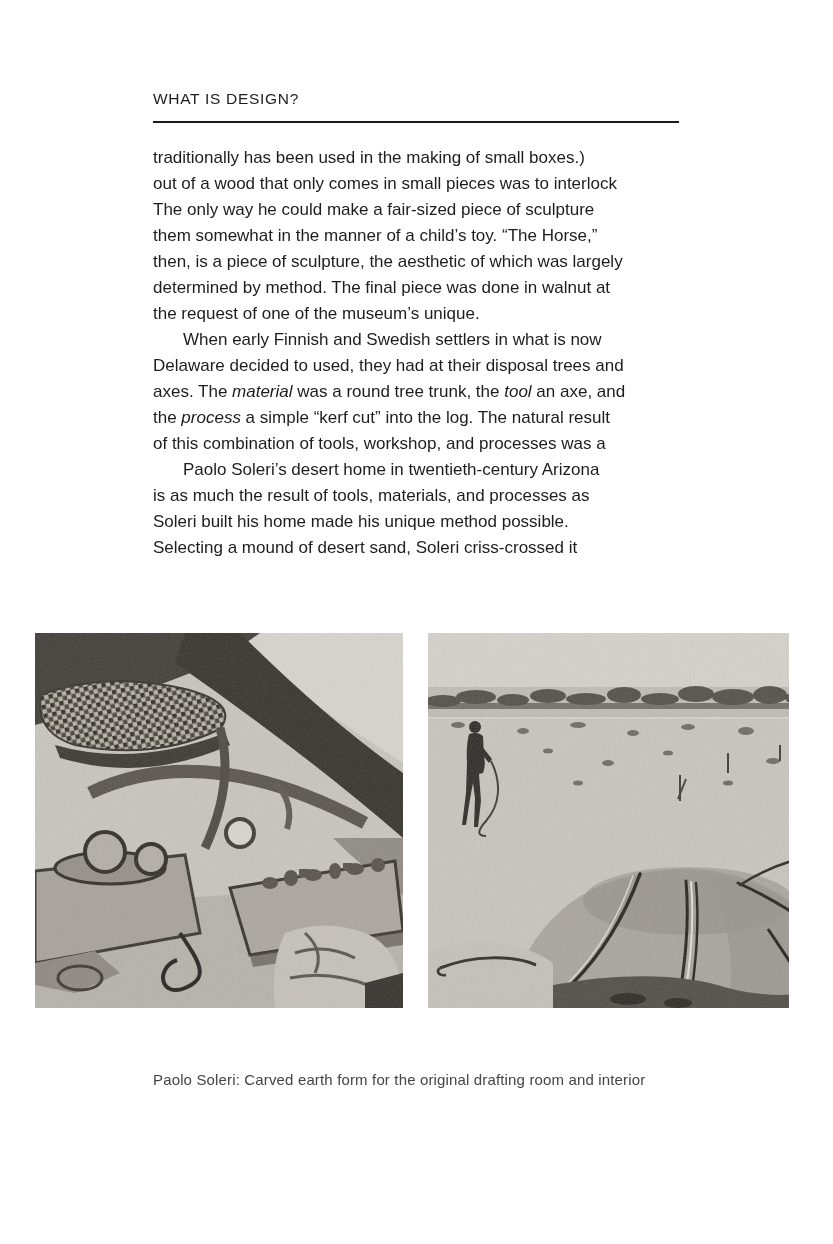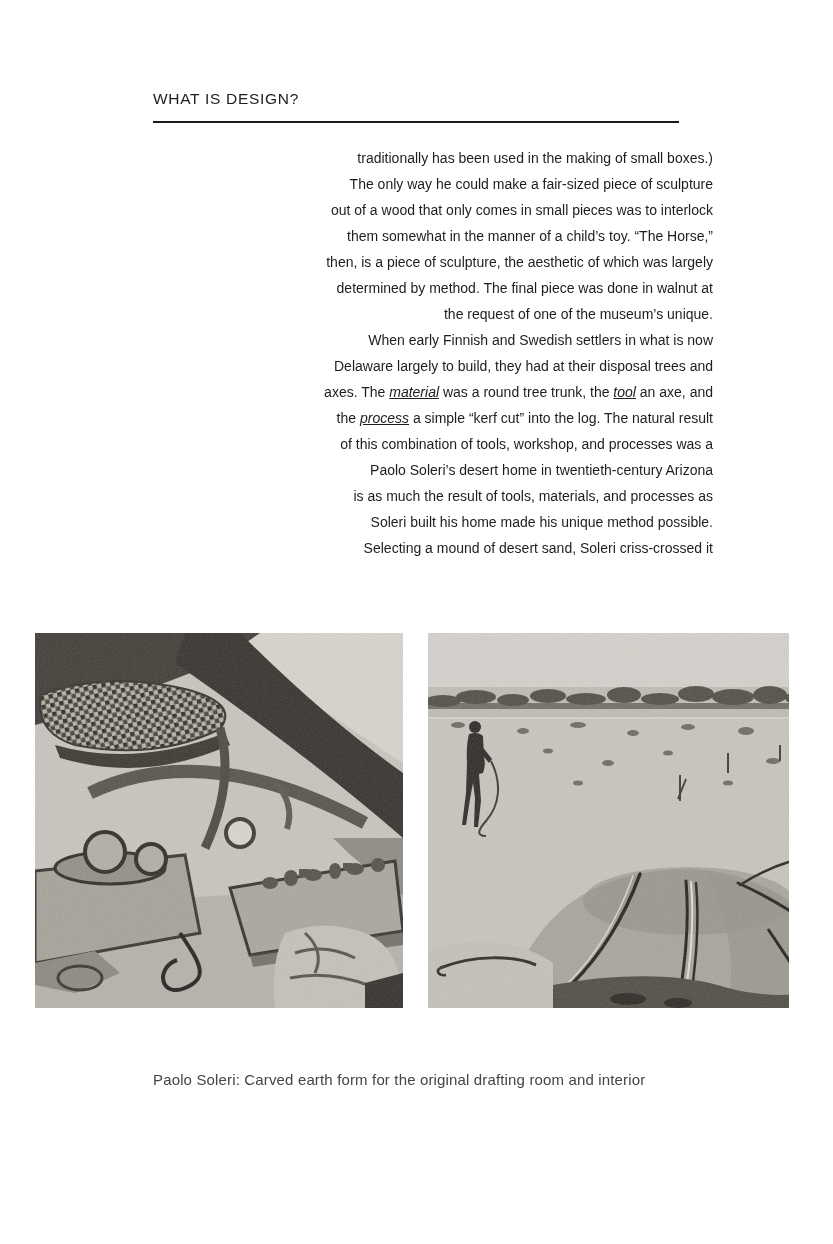--- a/index.html
+++ b/index.html
@@ -10,25 +10,25 @@
   .running-head{
     position:absolute;left:153px;top:90px;margin:0;
     font-size:15.5px;font-weight:400;letter-spacing:0.7px;color:var(--ink,#1d1d1d);
   }
   .head-rule{
     position:absolute;left:153px;top:121px;width:526px;height:1.6px;
     background:var(--rule,#1a1a1a);
   }
   .body-text{
     position:absolute;left:153px;top:145px;width:560px;
-    font-size:14px;line-height:26px;color:var(--ink,#1d1d1d);text-align:right;
+    font-size:17px;line-height:26px;color:var(--ink,#1d1d1d);
   }
   .body-text .line{white-space:nowrap;}
   .body-text .line.indent{text-indent:30px;}
-  .body-text em{font-style:italic;text-decoration:underline;}
+  .body-text em{font-style:italic;}
   .figure-row{position:absolute;left:0;top:633px;width:833px;height:375px;}
   .photo{position:absolute;top:0;height:375px;margin:0;}
   .photo svg{display:block;width:100%;height:100%;}
   .photo-left{left:35px;width:368px;}
   .photo-right{left:428px;width:405px;}
   .caption{
     position:absolute;left:153px;top:1066px;width:560px;margin:0;
     font-size:15px;line-height:27.5px;letter-spacing:0.15px;
     color:var(--caption,#454545);white-space:nowrap;
   }
@@ -36,28 +36,28 @@
 </head>
 <body>
 
 <div class="page">
 
   <h1 class="running-head">WHAT IS DESIGN?</h1>
   <div class="head-rule"></div>
 
   <main class="body-text">
       <div class="line"><span>traditionally has been used in the making of small boxes.)</span></div>
+      <div class="line"><span>out of a wood that only comes in small pieces was to interlock</span></div>
       <div class="line"><span>The only way he could make a fair-sized piece of sculpture</span></div>
-      <div class="line"><span>out of a wood that only comes in small pieces was to interlock</span></div>
       <div class="line"><span>them somewhat in the manner of a child’s toy. “The Horse,”</span></div>
       <div class="line"><span>then, is a piece of sculpture, the aesthetic of which was largely</span></div>
       <div class="line"><span>determined by method. The final piece was done in walnut at</span></div>
       <div class="line"><span>the request of one of the museum’s unique.</span></div>
       <div class="line indent"><span>When early Finnish and Swedish settlers in what is now</span></div>
-      <div class="line"><span>Delaware largely to build, they had at their disposal trees and</span></div>
+      <div class="line"><span>Delaware decided to used, they had at their disposal trees and</span></div>
       <div class="line"><span>axes. The </span><em>material</em><span> was a round tree trunk, the </span><em>tool</em><span> an axe, and</span></div>
       <div class="line"><span>the </span><em>process</em><span> a simple “kerf cut” into the log. The natural result</span></div>
       <div class="line"><span>of this combination of tools, workshop, and processes was a</span></div>
       <div class="line indent"><span>Paolo Soleri’s desert home in twentieth-century Arizona</span></div>
       <div class="line"><span>is as much the result of tools, materials, and processes as</span></div>
       <div class="line"><span>Soleri built his home made his unique method possible.</span></div>
       <div class="line"><span>Selecting a mound of desert sand, Soleri criss-crossed it</span></div>
     </main>
 
   <div class="figure-row">

